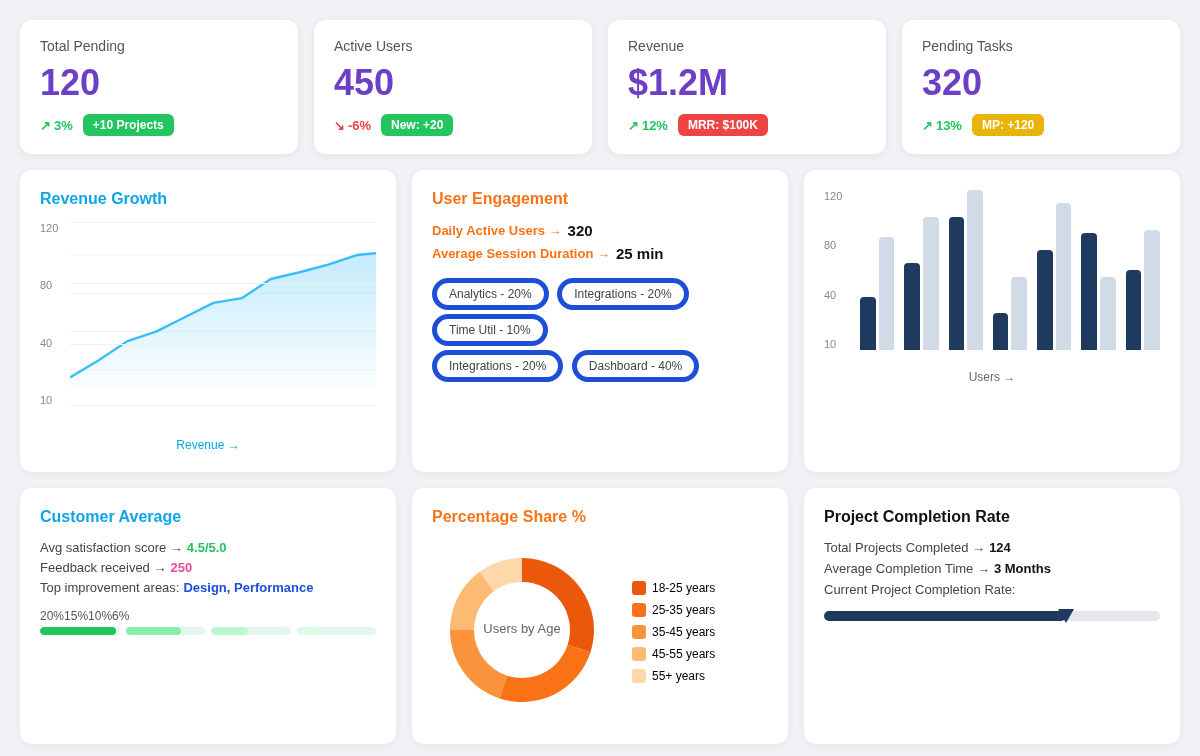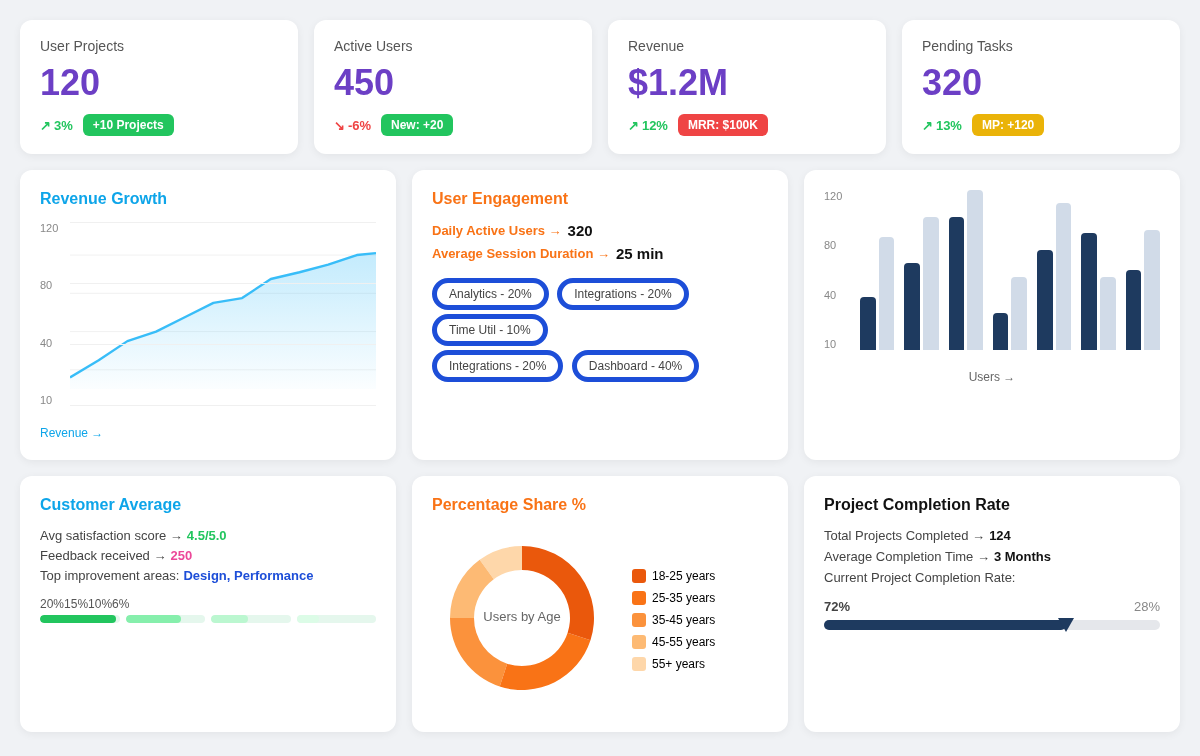--- a/index.html
+++ b/index.html
@@ -109,24 +109,24 @@
       height: 100%;
       display: flex;
       flex-direction: column;
       justify-content: space-between;
       font-size: 11px;
       color: #888;
       padding-bottom: 20px;
     }
 
     .chart-x-label {
-      text-align: left;
+      text-align: center;
       font-size: 12px;
       color: #0ea5e9;
-      margin-top: 0;
+      margin-top: 12px;
       font-weight: 500;
     }
 
     
     .engagement-row {
       display: flex;
       align-items: center;
       gap: 6px;
       margin-bottom: 6px;
       font-size: 13px;
@@ -343,21 +343,21 @@
     }
   </style>
 </head>
 <body>
 
 <div class="dashboard">
 
   <div class="stats-row">
 
     <div class="stat-card">
-      <div class="label">User Projects</div>
+      <div class="label">Total Pending</div>
       <div class="value">120</div>
       <div class="footer">
         <span class="trend up">
           <span>↗</span>
           <span>3%</span>
         </span>
         <span class="badge green">+10 Projects</span>
       </div>
     </div>
 
@@ -592,24 +592,20 @@
         <span class="val">124</span>
       </div>
       <div class="completion-row">
         <span>Average Completion Time →</span>
         <span class="val">3 Months</span>
       </div>
       <div class="completion-row">
         <span>Current Project Completion Rate:</span>
       </div>
       <div class="completion-bar-section">
-        <div class="completion-labels">
-          <span class="completion-label-left">72%</span>
-          <span class="completion-label-right">28%</span>
-        </div>
         <div class="slider-bar">
           <div class="slider-fill" style="width: 72%;">
             <div class="slider-thumb"></div>
           </div>
         </div>
       </div>
     </div>
 
   </div>
 </div>

